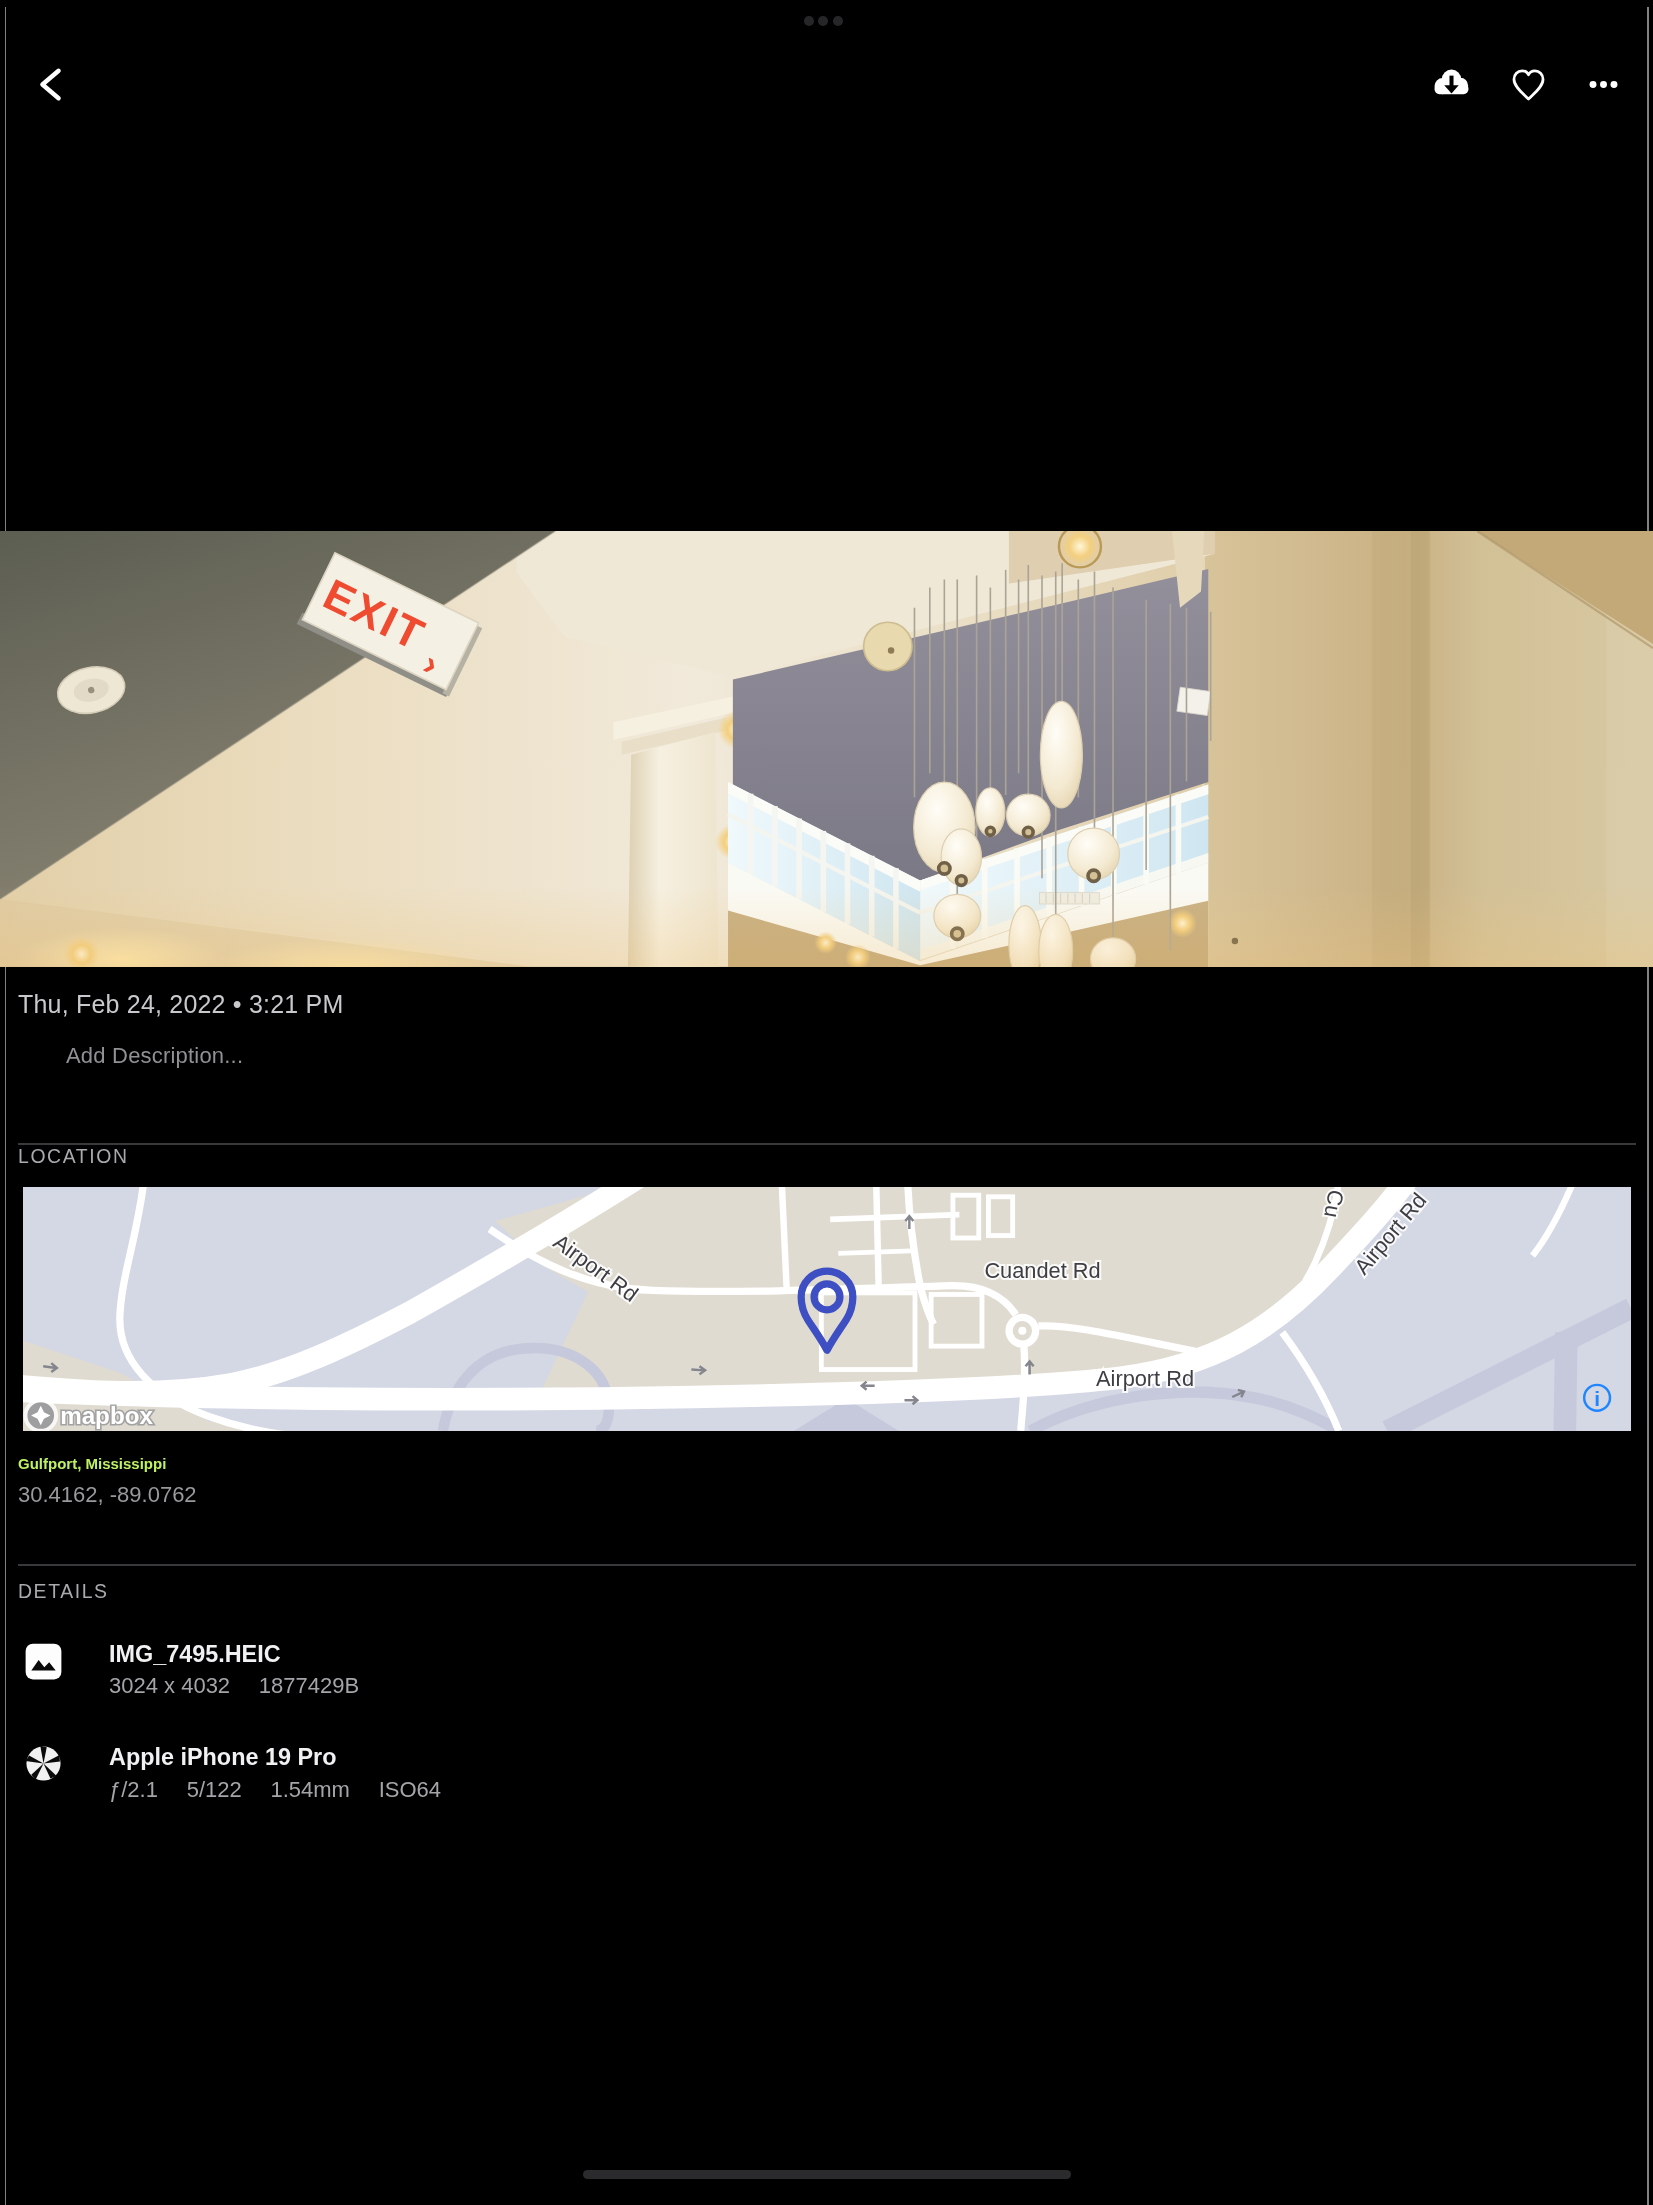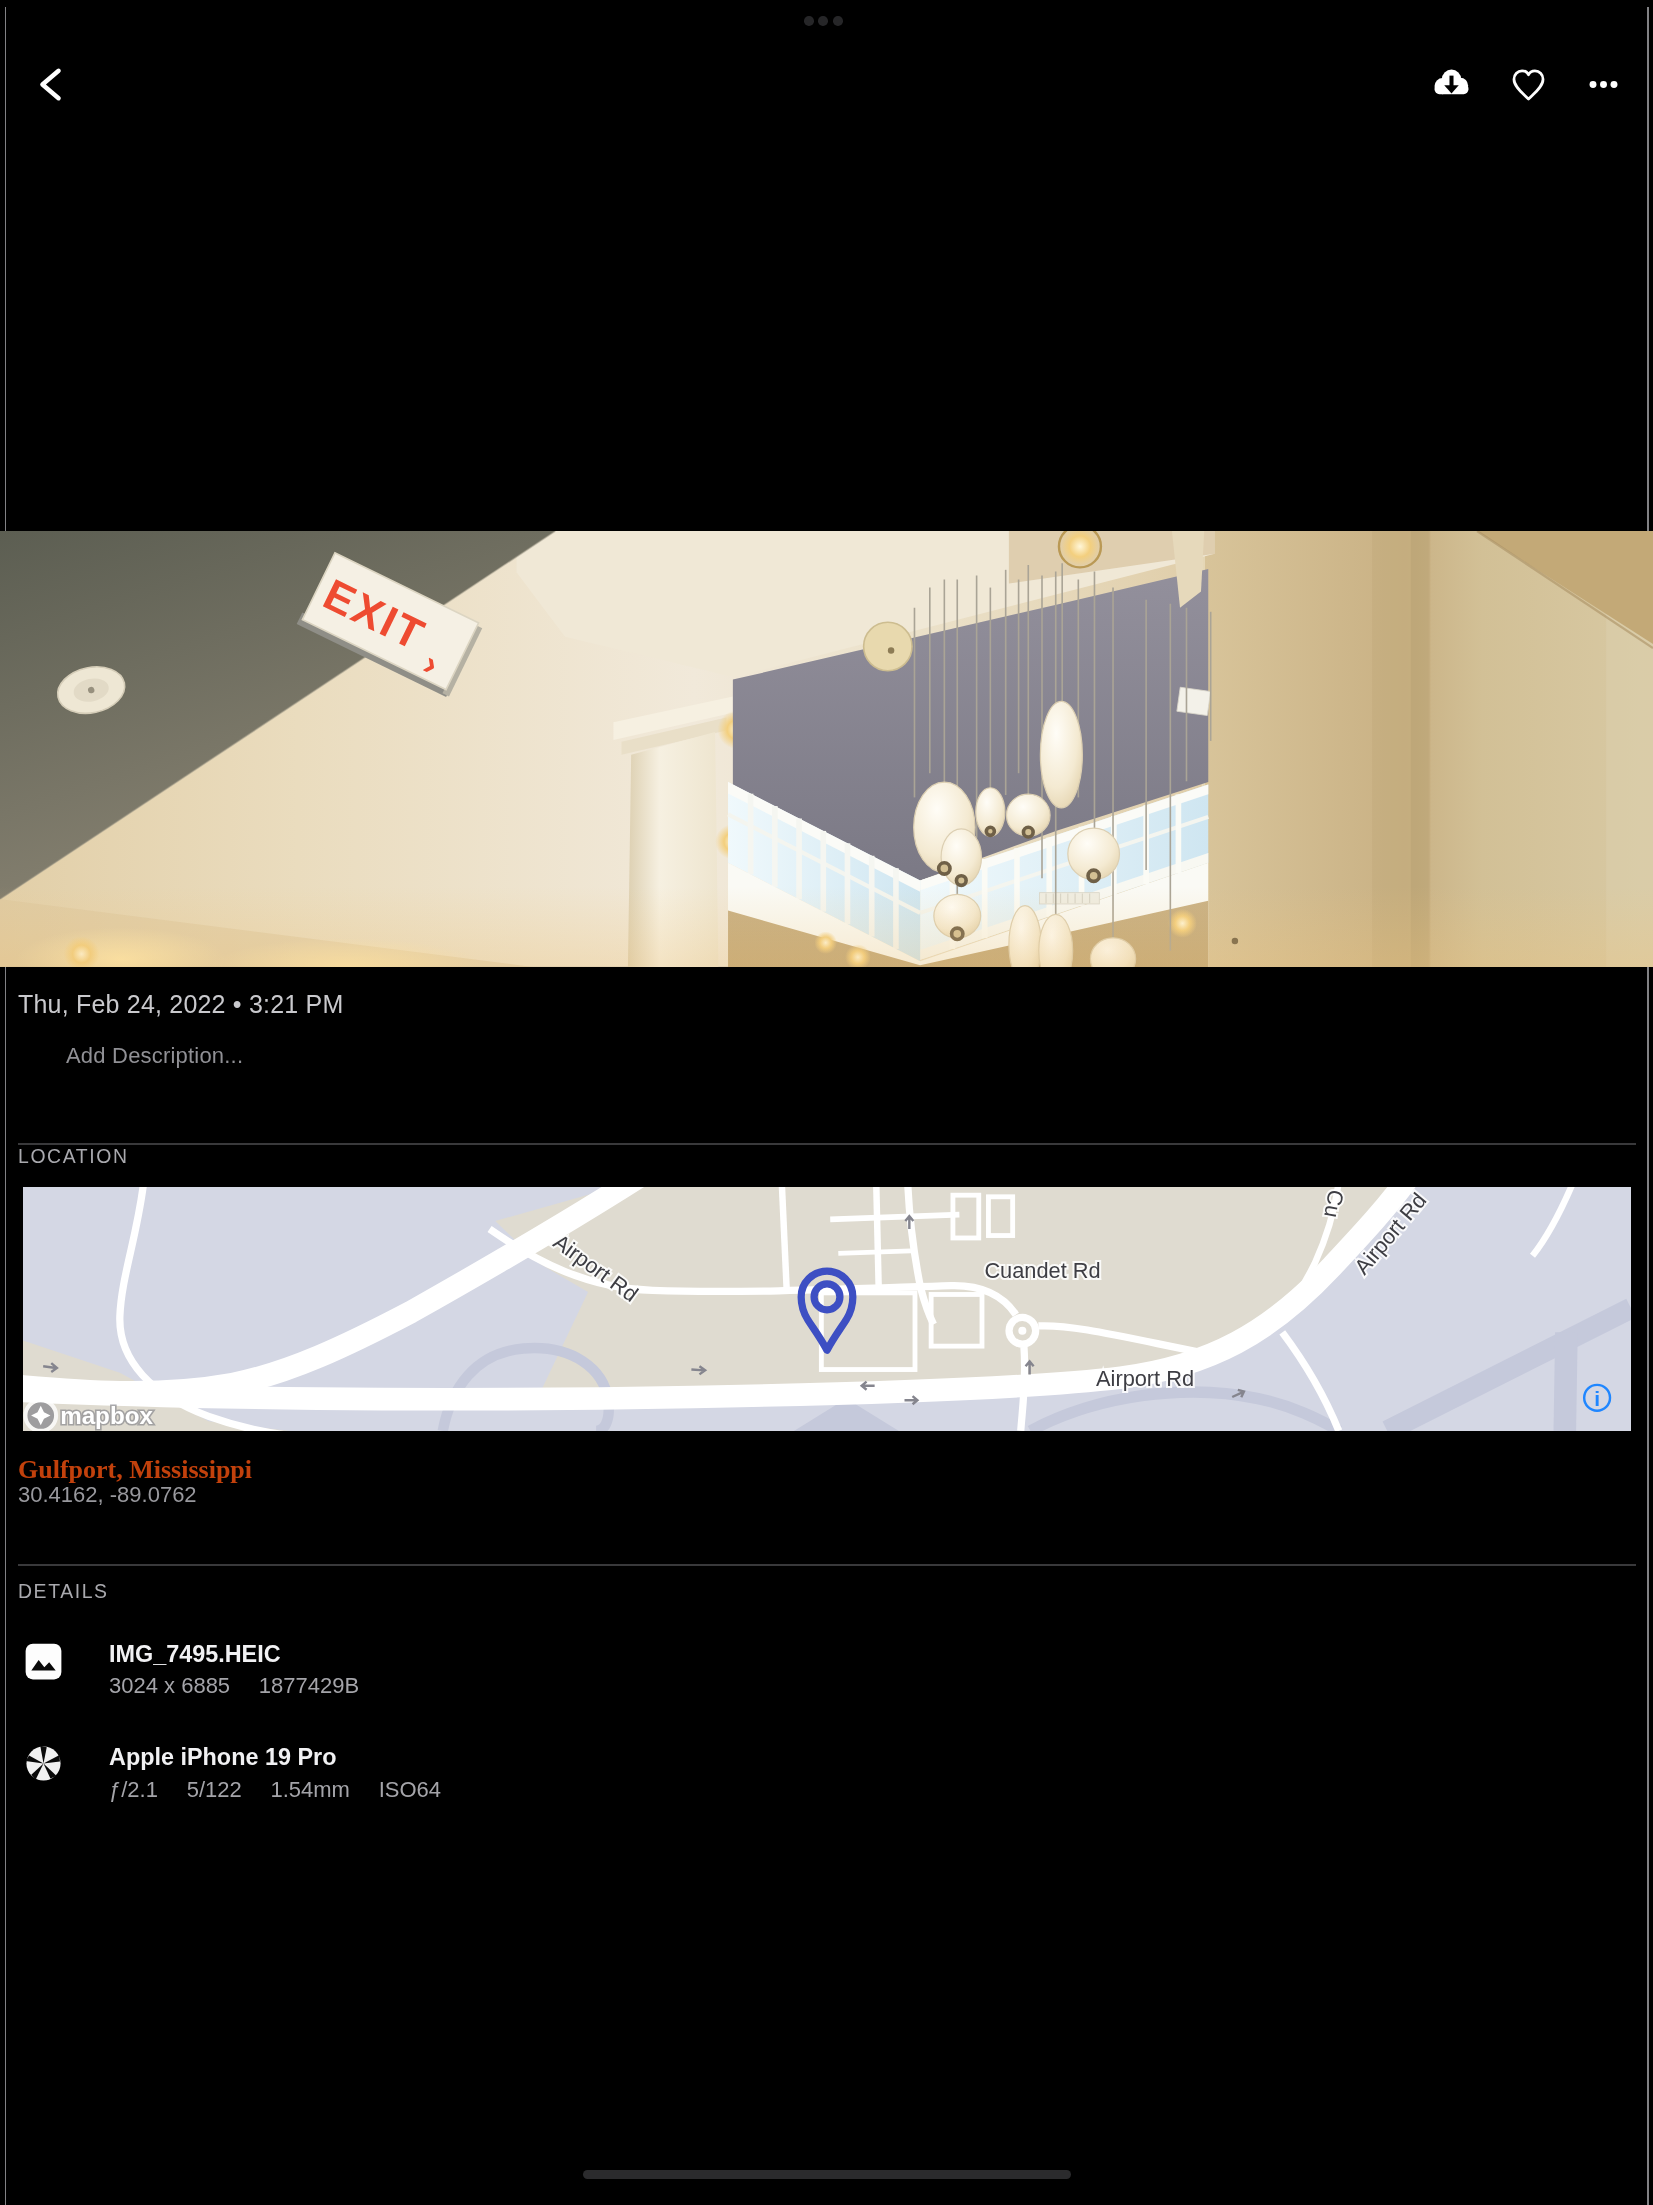--- a/index.html
+++ b/index.html
@@ -12,21 +12,21 @@
   .icon-btn{position:absolute;width:71px;height:71px;top:49px;cursor:pointer;}
   .icon-btn svg{width:71px;height:71px;display:block;}
   .photo-wrap{position:absolute;left:0;top:531px;width:1653px;height:436px;}
   .date-line{position:absolute;left:18px;top:990px;font-size:25px;font-weight:500;color:#c9c9cd;letter-spacing:0.2px;}
   .desc-line{position:absolute;left:18px;top:1043px;font-size:22px;color:#909095;letter-spacing:0.2px;margin-left:48px;}
   .divider{position:absolute;left:18px;width:1618px;height:1.6px;background:#39393b;}
   .d1{top:1143px}.d2{top:1564px}
   .section-label{position:absolute;left:18px;font-size:19.4px;color:#a9a9ae;letter-spacing:1.6px;}
   .loc-label{top:1145px}.det-label{top:1580px}
   .map-wrap{position:absolute;left:22.6px;top:1187px;width:1608px;height:244px;overflow:hidden;background:#d4d7e4;}
-  .place{position:absolute;left:18px;top:1455px;font-size:26px;font-weight:700;color:#c2410c;font-family:Liberation Serif, serif;}
+  .place{position:absolute;left:18px;top:1455px;font-size:15px;font-weight:700;color:#bef264;}
   .coords{position:absolute;left:18px;top:1482px;font-size:22px;color:#98989d;}
   .detail-row-icon{position:absolute;left:24px;width:39px;height:39px;}
   .ri1{top:1642px}.ri2{top:1744px}
   .detail-title{position:absolute;left:109px;font-size:23.4px;font-weight:700;color:#f1f1f3;}
   .dt1{top:1641px}.dt2{top:1744px}
   .detail-sub{position:absolute;left:109px;font-size:22px;color:#a4a4a9;}
   .ds1{top:1673px}.ds2{top:1777px}
   .detail-sub span{margin-right:22.6px;}
   .home-indicator{position:absolute;left:583px;top:2170px;width:488px;height:9px;border-radius:4.8px;background:#2b2b2d;}
   text{font-family:"Liberation Sans",sans-serif;}
@@ -398,21 +398,21 @@
   <div class="section-label det-label">DETAILS</div>
 
   <div class="detail-row-icon ri1">
     <svg viewBox="0 0 48 48">
         <rect x="2" y="2" width="44" height="44" rx="9" fill="#fdfdfd"></rect>
       <path d="M9,35 L18,22 L25,31 L31,25 L39,35 Z" fill="#0a0a0a"></path>
       </svg>
   </div>
   <div class="detail-title dt1">IMG_7495.HEIC</div>
   <div class="detail-sub ds1">
-    <span>3024 x 6885</span>
+    <span>3024 x 4032</span>
     <span>1877429B</span>
   </div>
 
   <div class="detail-row-icon ri2">
     <svg viewBox="0 0 48 48">
         <circle cx="24" cy="24" r="21" fill="#f1f1f1"></circle>
       <g fill="#0a0a0a">
         <polygon points="24,24 20,2 28,4" transform="rotate(0 24 24)"></polygon>
         <polygon points="24,24 20,2 28,4" transform="rotate(72 24 24)"></polygon>
         <polygon points="24,24 20,2 28,4" transform="rotate(144 24 24)"></polygon>

